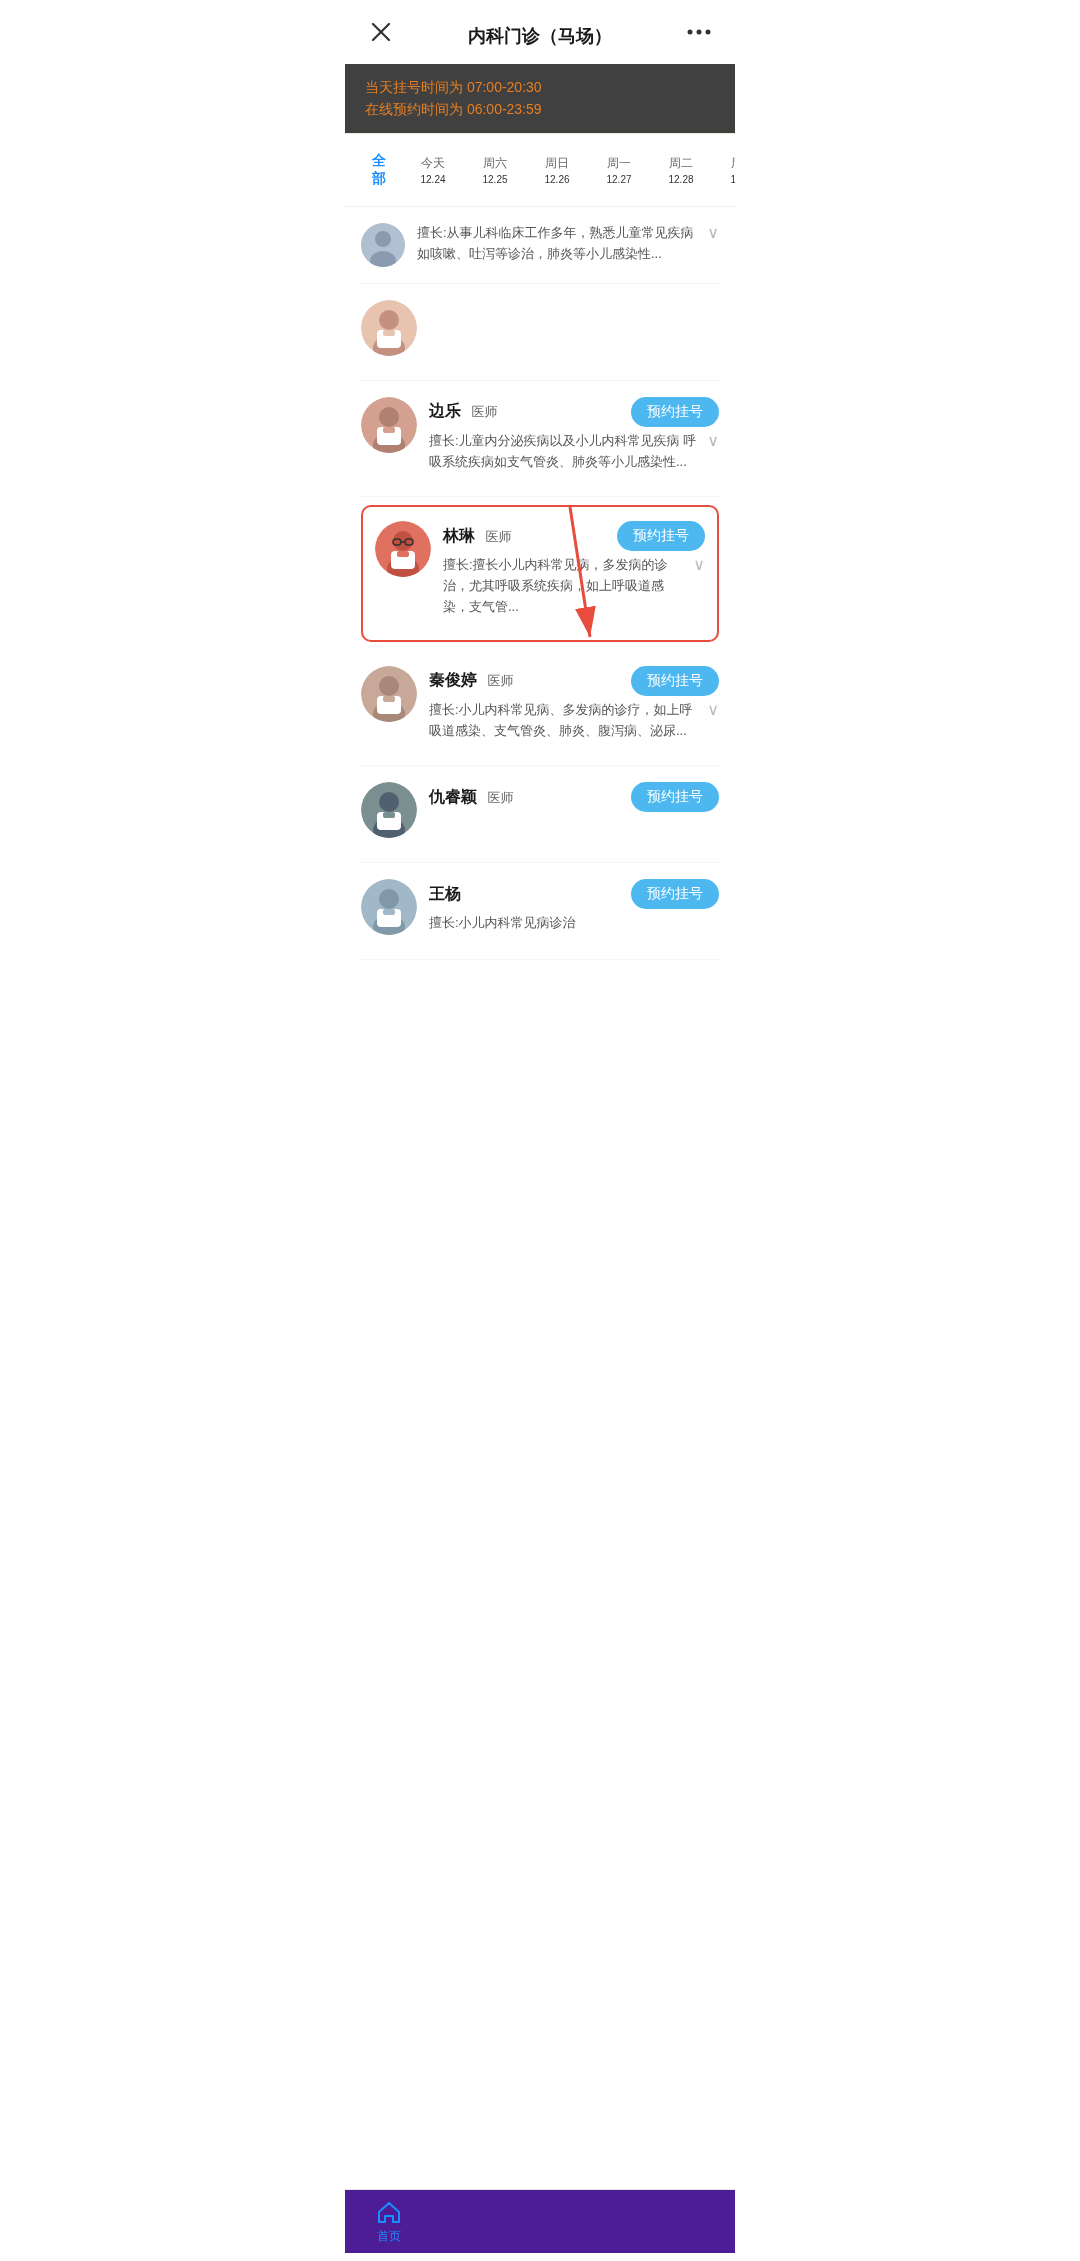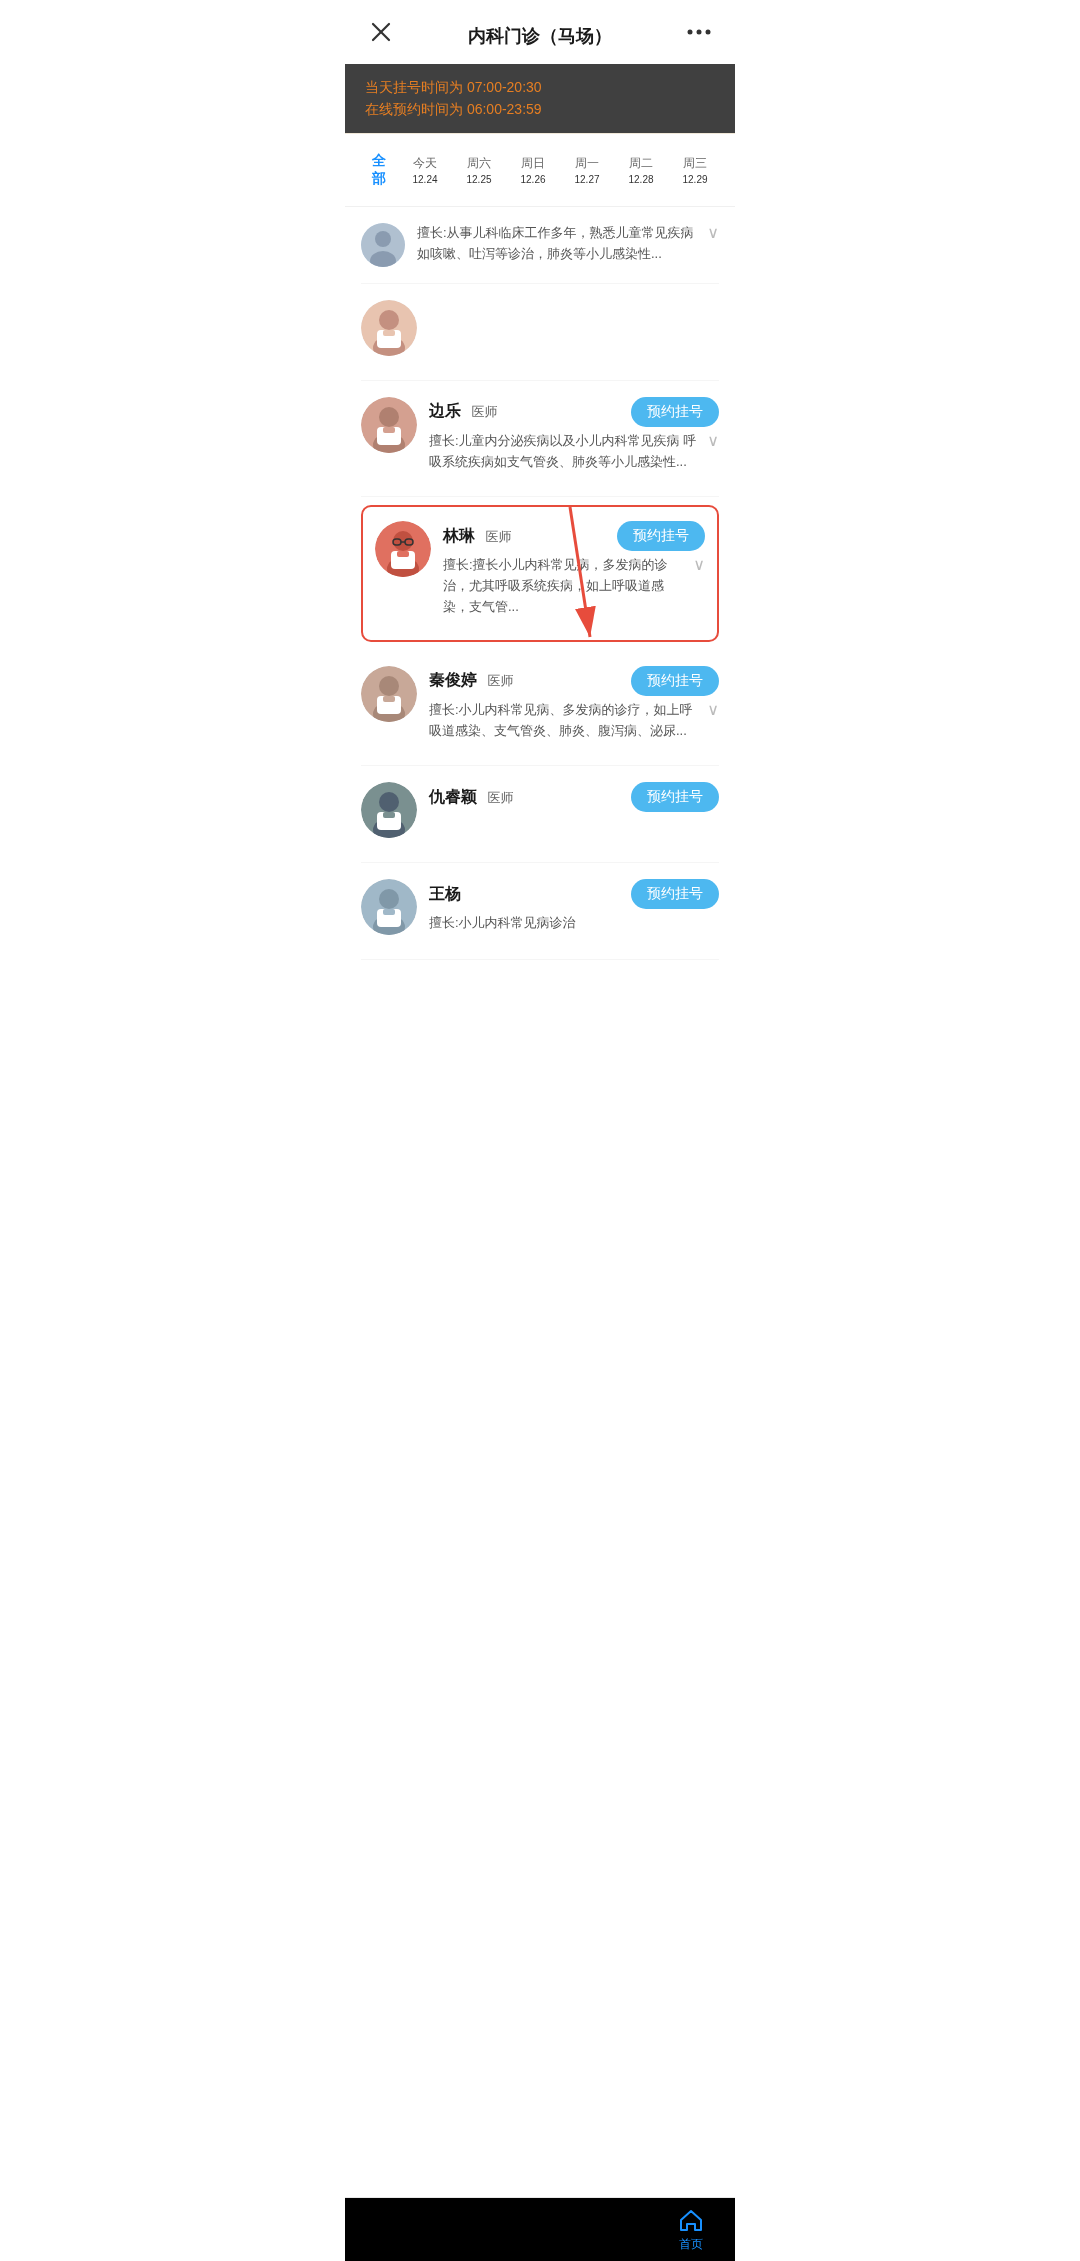--- a/index.html
+++ b/index.html
@@ -60,21 +60,21 @@
       line-height: 1.6;
     }
 
     
     .date-tabs {
       display: flex;
       align-items: center;
       padding: 12px 16px;
       overflow-x: auto;
       border-bottom: 1px solid #f0f0f0;
-      gap: 2px;
+      gap: 10px;
     }
     .date-tab {
       display: flex;
       flex-direction: column;
       align-items: center;
       padding: 6px 10px;
       min-width: 52px;
       cursor: pointer;
       border-radius: 6px;
     }
@@ -170,29 +170,29 @@
       font-weight: 700;
       color: #e74c3c;
       white-space: nowrap;
       z-index: 10;
       pointer-events: none;
     }
 
     
     .bottom-nav {
       position: fixed;
-      bottom: 0;
+      bottom: 8px;
       left: 50%;
       transform: translateX(-50%);
       width: 390px;
-      background: #000000;
+      background: #4c1d95;
       border-top: 1px solid #e8e8e8;
       display: flex;
       align-items: center;
-      justify-content: flex-end;
+      justify-content: flex-start;
       padding: 8px 30px;
     }
     .nav-item {
       display: flex;
       flex-direction: column;
       align-items: center;
       cursor: pointer;
     }
     .nav-icon {
       width: 28px;

